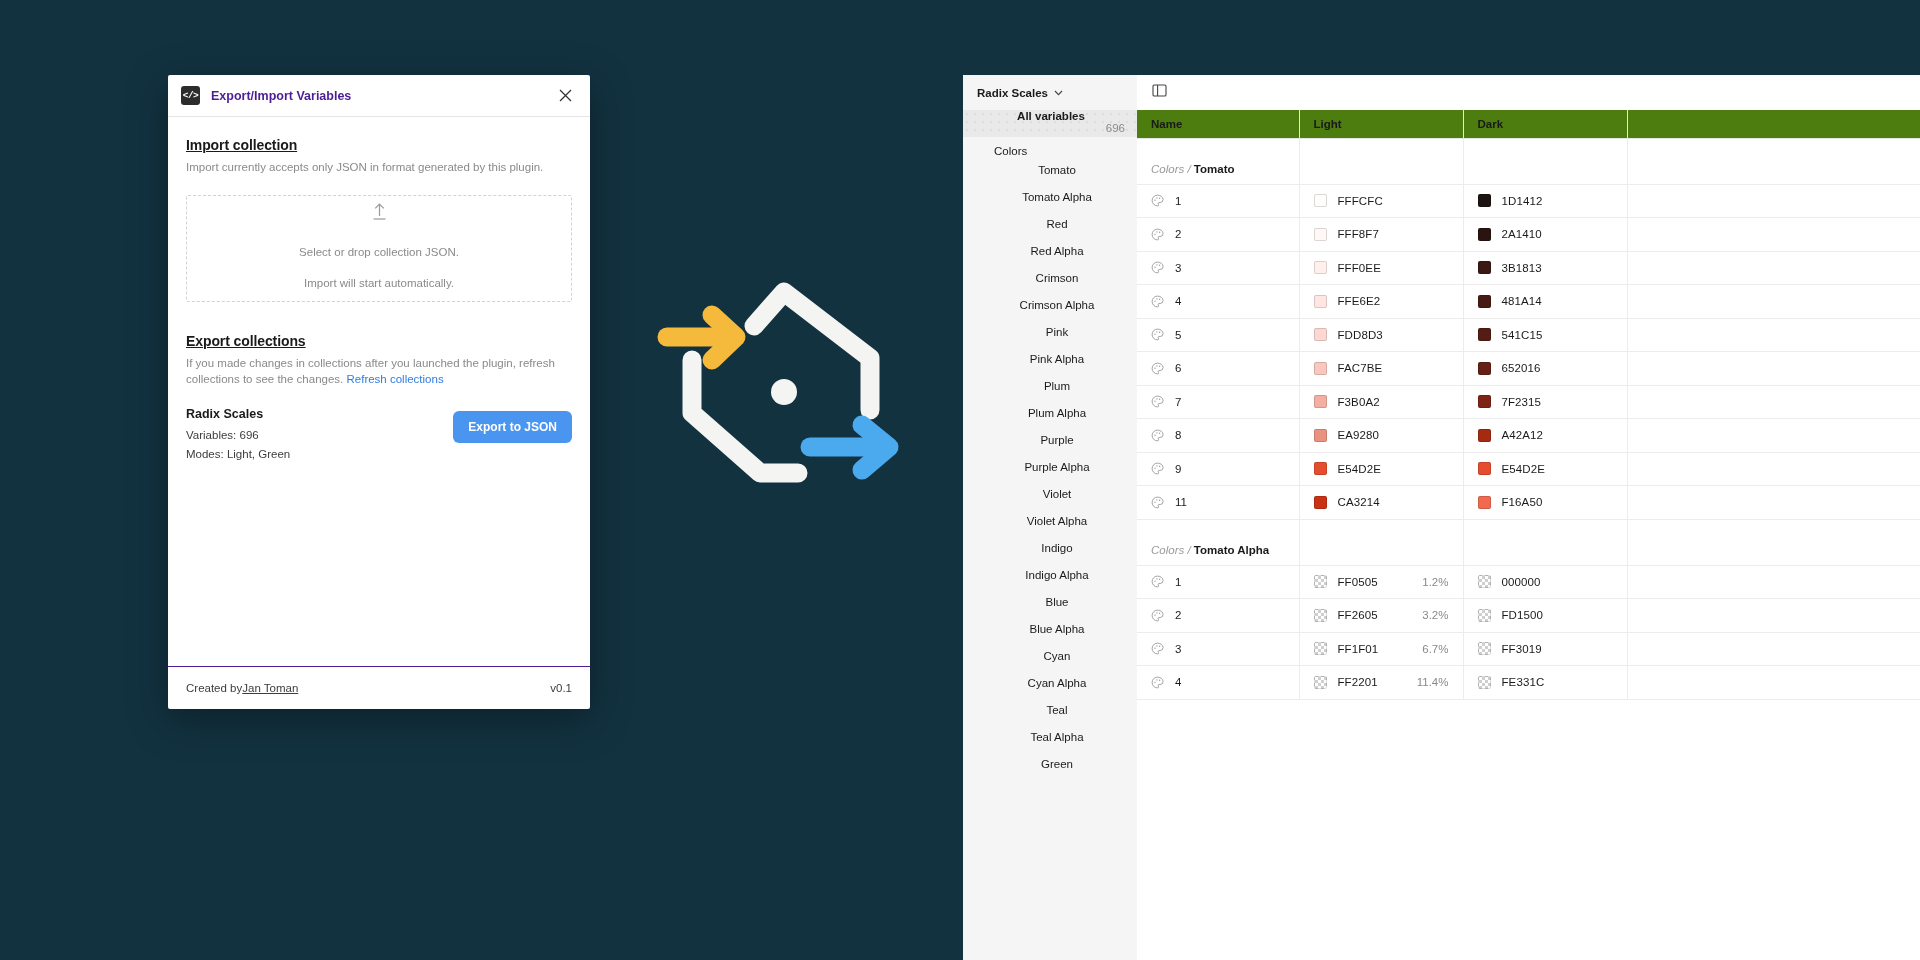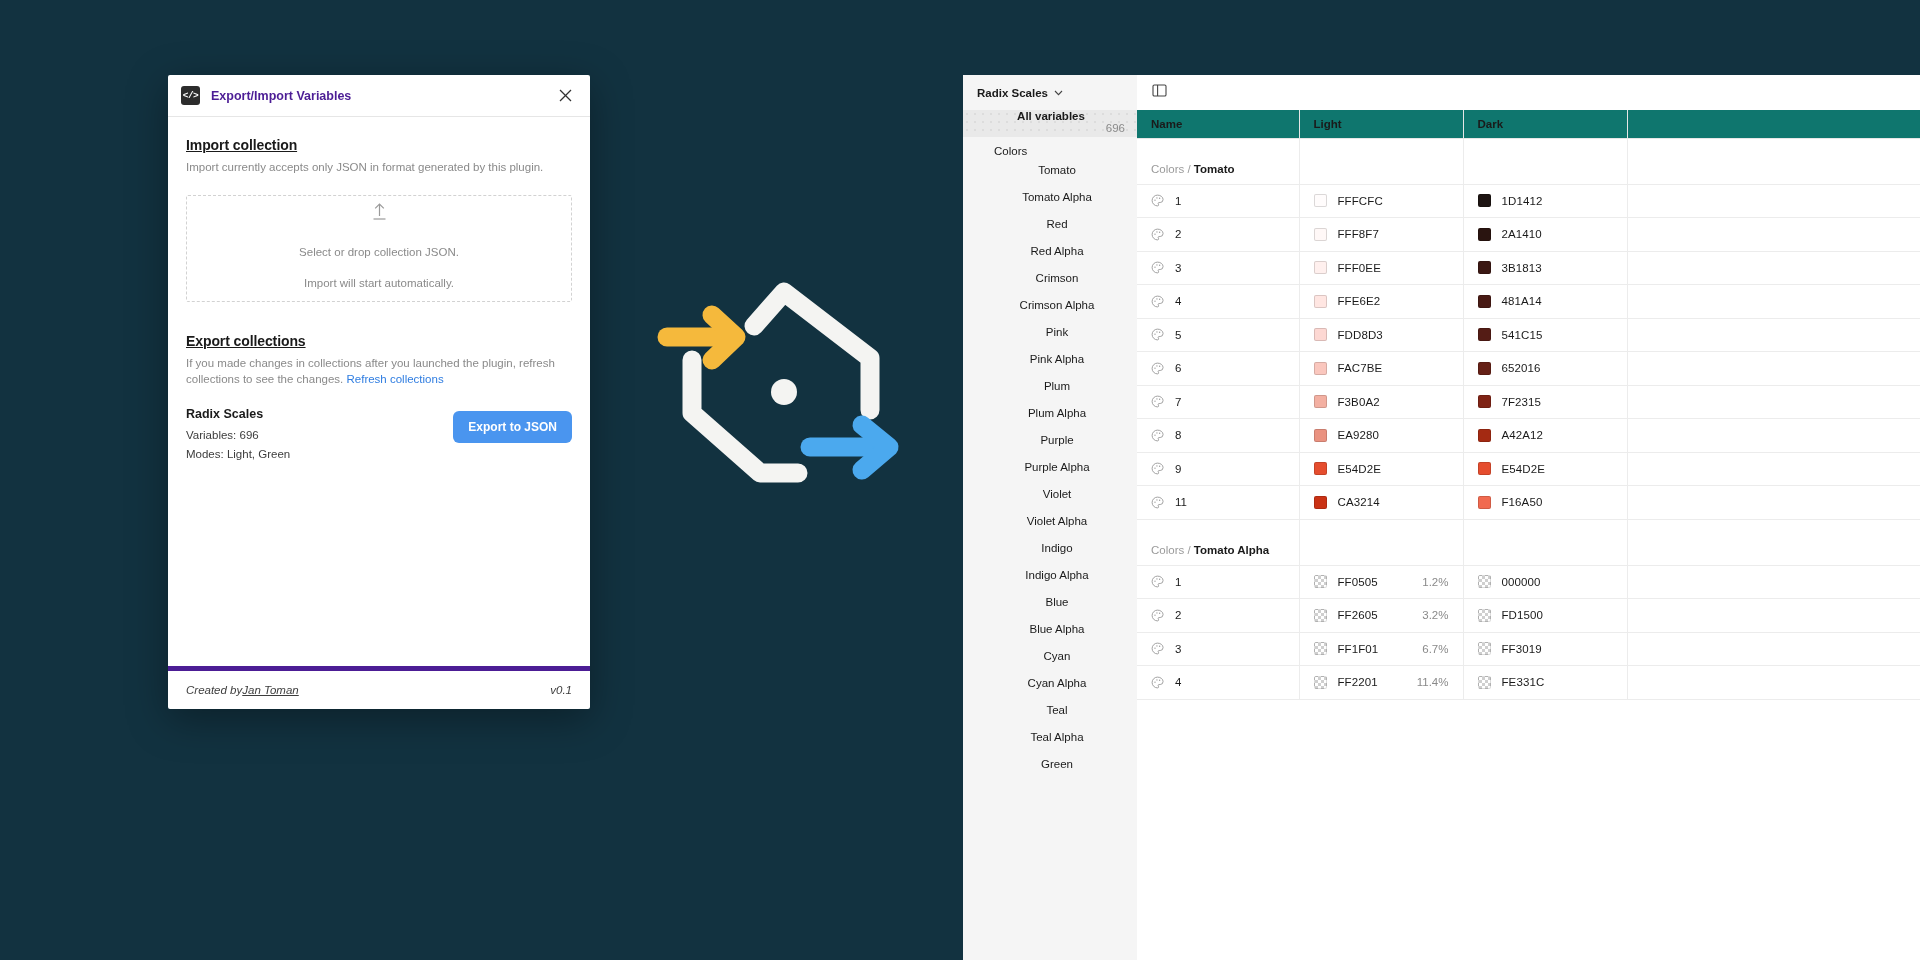--- a/index.html
+++ b/index.html
@@ -60,24 +60,24 @@
   .btn-export {
     margin-left: auto; margin-top: 4px;
     background: #4a95ef; color: #fff;
     border: none; border-radius: 6px;
     font-size: 12px; font-weight: bold;
     padding: 9px 15px; cursor: pointer;
     font-family: "Liberation Sans", sans-serif;
   }
   .dlg-footer {
     flex: 0 0 43px; height: 43px;
-    border-top: 5px solid #4c1d95;
+    border-top: 1px solid #4c1d95;
     display: flex; align-items: center;
     padding: 12px 18px;
-    font-size: 11.5px; color: #3d3d3d; font-style: italic;
+    font-size: 11.5px; color: #3d3d3d;
   }
   .footer-link { color: #3d3d3d; text-decoration: underline; cursor: pointer; }
   .footer-ver { margin-left: auto; color: #3d3d3d; }
 
   
   .logo-art { position: absolute; left: 650px; top: 265px; width: 270px; height: 240px; }
 
   
   .panel {
     position: absolute; left: 963px; top: 75px;
@@ -117,34 +117,34 @@
   .side-row.child { padding-left: 26px; }
 
   .table-area { flex: 1 1 auto; overflow: hidden; background: #fff; }
   .tbl { width: 100%; border-collapse: collapse; table-layout: fixed; }
   .tbl col.c-name { width: 162px; }
   .tbl col.c-val  { width: 164px; }
   .tbl th {
     height: 28px; font-size: 11.5px; font-weight: bold; color: #1a1a1a;
     text-align: left; padding-left: 14px;
     border-bottom: 1px solid #e6e6e6; border-right: 1px solid #e6e6e6;
-    background: #0f766e;
+    background: #4d7c0f;
   }
   .tbl td {
     height: 33.5px; font-size: 11.5px; color: #1a1a1a;
     padding-left: 14px;
     border-bottom: 1px solid #ececec; border-right: 1px solid #ececec;
     vertical-align: middle;
   }
   td.group-cell {
     height: 46px; padding-top: 14px; font-size: 11.5px;
     border-bottom: 1px solid #ececec; border-right: 1px solid #ececec;
     vertical-align: bottom; padding-bottom: 9px;
   }
-  .grp-prefix { color: #9a9a9a; }
+  .grp-prefix { color: #9a9a9a; font-style: italic; }
   .grp-name { color: #1a1a1a; font-weight: bold; }
   .name-cell { display: flex; align-items: center; gap: 11px; }
   .swatch {
     width: 13px; height: 13px; border-radius: 2px;
     border: 1px solid rgba(0,0,0,.14); flex: 0 0 13px;
   }
   .val-cell { display: flex; align-items: center; gap: 11px; }
   .val-hex { letter-spacing: .1px; }
   .val-pct { margin-left: auto; padding-right: 14px; color: #8a8a8a; }
   .checker {

